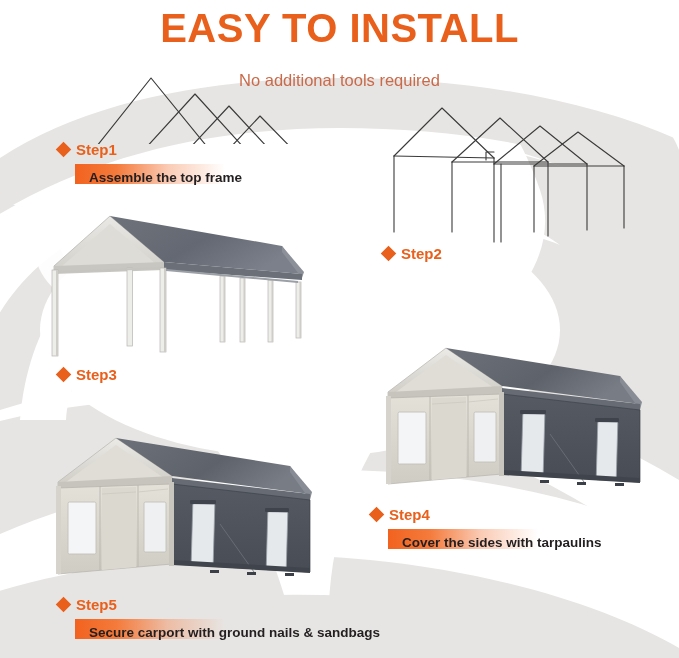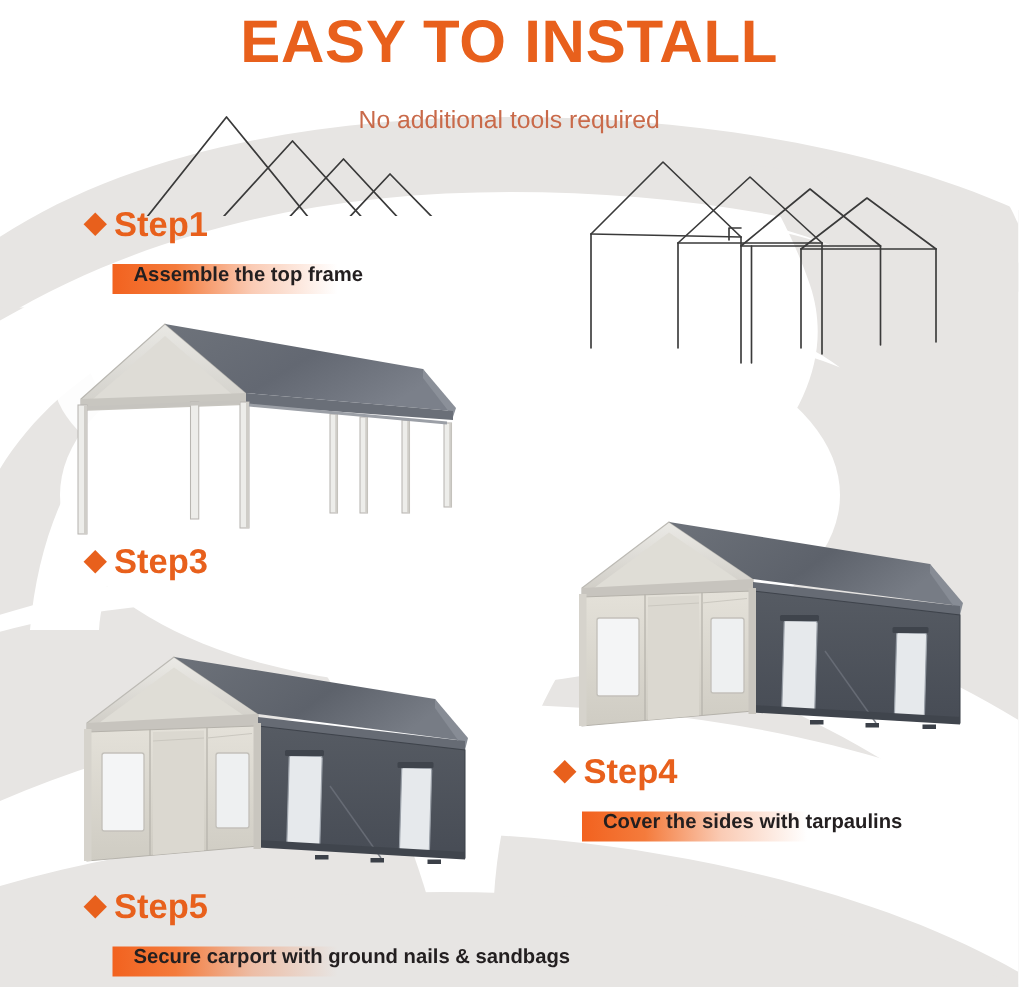--- a/index.html
+++ b/index.html
@@ -28,24 +28,24 @@
   }
 
   
   .step{position:absolute;z-index:6;}
   .step-head{display:flex;align-items:center;gap:7px;height:22px;}
   .diamond{
     width:11px;height:11px;background:#e8601c;
     transform:rotate(45deg);flex:none;
   }
   .step-title{
-    font-size:23px;font-weight:bold;color:#e8601c;line-height:1;
-    font-family:"Liberation Sans", sans-serif;
-  }
-  .step-cap-wrap{position:relative;margin-top:16px;margin-left:17px;height:20px;display:flex;align-items:flex-start;}
+    font-size:15px;font-weight:bold;color:#e8601c;line-height:1;
+    font-family:"Liberation Sans", sans-serif;
+  }
+  .step-cap-wrap{position:relative;margin-top:4px;margin-left:17px;height:20px;display:flex;align-items:flex-end;}
   .cap-bar{
     position:absolute;left:0;top:0;height:20px;width:150px;
     background:linear-gradient(to right,#f2621f 0%,#f47b3c 28%,rgba(244,140,90,0.45) 62%,rgba(244,160,120,0) 100%);
   }
   .cap-text{
     position:relative;z-index:2;font-size:13.5px;font-weight:bold;color:#231f20;
     white-space:nowrap;padding-left:14px;line-height:1;
     font-family:"Liberation Sans", sans-serif;
   }
 
@@ -142,20 +142,24 @@
       <path d="M 112,54 L 112,138"></path>
       <path d="M 119,60 L 119,138"></path>
       <path d="M 152,62 L 152,128"></path>
       <path d="M 166,58 L 166,132"></path>
       <path d="M 205,60 L 205,126"></path>
       <path d="M 242,62 L 242,124"></path>
     </g>
   </svg>
 
   <div class="step" style="left:383px;top:242px;">
+    <div class="step-head">
+      <span class="diamond"></span>
+      <span class="step-title">Step2</span>
+    </div>
   </div>
 
   <svg class="illu" style="left:32px;top:208px;" width="310" height="152" viewBox="0 0 310 152">
     <defs>
       <linearGradient id="c3roof" x1="0" y1="0" x2="1" y2="0.5">
         <stop offset="0" stop-color="#6e737b"></stop>
         <stop offset="0.55" stop-color="#636872"></stop>
         <stop offset="1" stop-color="#7b808a"></stop>
       </linearGradient>
       <linearGradient id="c3gable" x1="0" y1="0" x2="0" y2="1">

